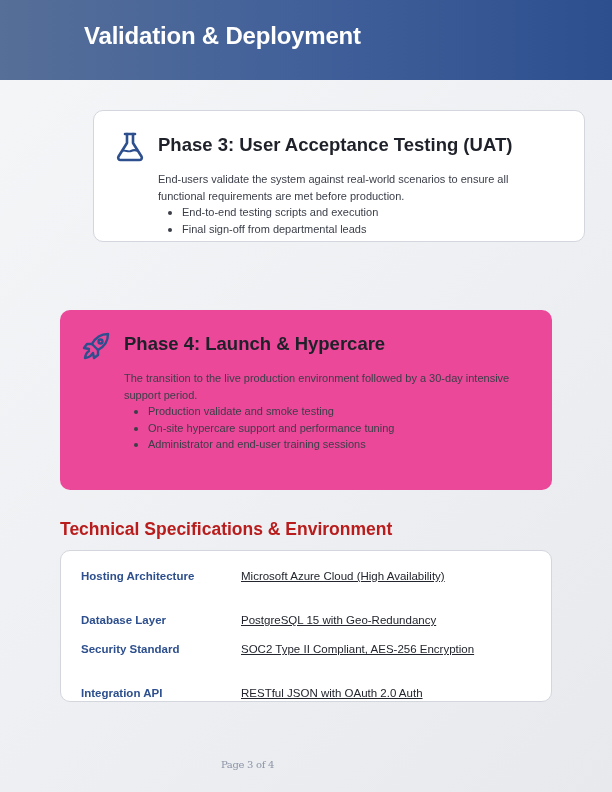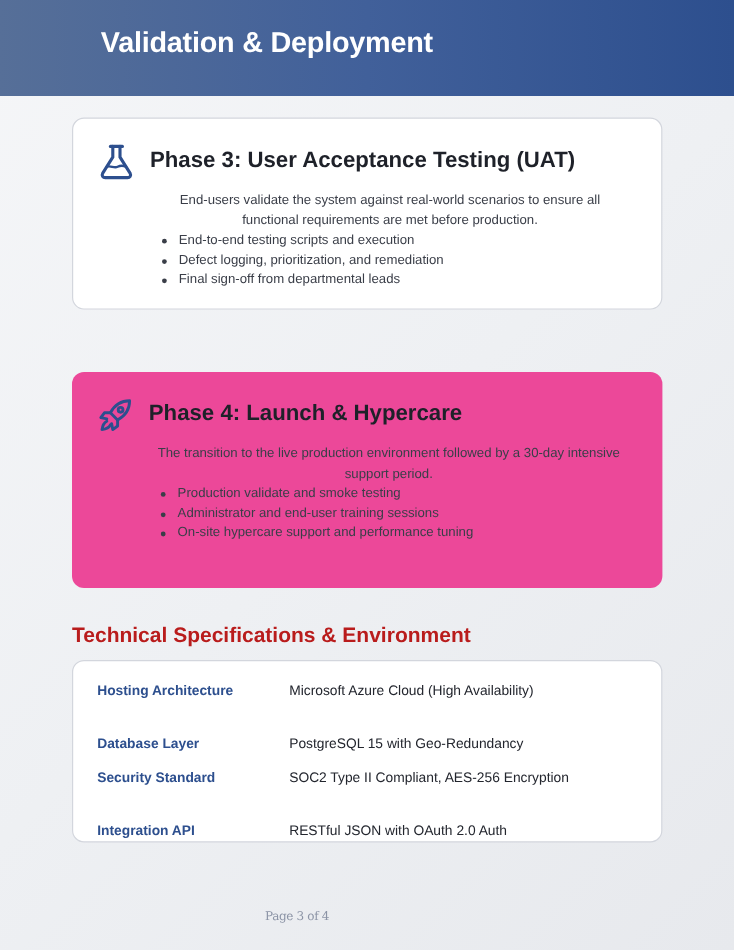--- a/index.html
+++ b/index.html
@@ -25,80 +25,79 @@
     .card.grey { background: #ec4899; }
     .phase-icon {
       position: absolute; left: 20px; top: 20px; width: 32px; height: 32px;
     }
     .phase-title {
       position: absolute; left: 64px; top: 23px;
       font-size: 18.5px; font-weight: bold; color: #1e2129; white-space: nowrap;
     }
     .phase-desc {
       position: absolute; left: 64px; top: 60px; width: 400px;
-      font-size: 11px; line-height: 16.7px; color: #3a3e48; text-align: center;
+      font-size: 11px; line-height: 16.7px; color: #3a3e48;
     }
     .phase-list {
       position: absolute; left: 64px; top: 93px; width: 400px;
       list-style: none; font-size: 11px; color: #3a3e48;
     }
     .phase-list li { position: relative; padding-left: 24px; line-height: 16.5px; }
     .phase-list li::before {
       content: ""; position: absolute; left: 10px; top: 7px;
       width: 4px; height: 4px; border-radius: 50%; background: #3a3e48;
     }
     .section-title {
       position: absolute; left: 60px; top: 519px;
       font-size: 17.5px; font-weight: bold; color: #b91c1c; white-space: nowrap;
     }
     .spec-row { position: absolute; left: 20px; width: 450px; font-size: 11.5px; }
     .spec-label { position: absolute; left: 0; top: 0; font-weight: bold; color: #2d4f8e; white-space: nowrap; }
-    .spec-value { position: absolute; left: 160px; top: 0; color: #23262e; white-space: nowrap; }
+    .spec-value { position: absolute; left: 160px; top: 0; color: #23262e; white-space: nowrap; text-decoration: underline; }
     .footer {
       position: absolute; left: 0; width: 495px; top: 759px; text-align: center;
       font-family: "DejaVu Serif", "Liberation Serif", serif;
       font-size: 10px; color: #8c94a6; letter-spacing: -0.3px;
     }
   </style>
 </head>
 <body>
 
 <div class="header">
   <div class="header-title">Validation &amp; Deployment</div>
 </div>
 
-<div class="card white" style="top:98px;height:160px;">
+<div class="card white" style="top:110px;height:132px;margin-left:33px;">
   <svg class="phase-icon" viewBox="0 0 32 32" fill="none" stroke="#2d4f8e" stroke-width="2.6" stroke-linecap="round" stroke-linejoin="round">
     <path d="M11 3h10"></path>
     <path d="M13 3v9L4.5 25.5c-1 1.8.3 3.5 2.2 3.5h18.6c1.9 0 3.2-1.7 2.2-3.5L19 12V3"></path>
     <path d="M8 20c3-1.5 6 1.5 9 0s5-1 7 0" stroke-width="2"></path>
   </svg>
   <div class="phase-title">Phase 3: User Acceptance Testing (UAT)</div>
   <div class="phase-desc">End-users validate the system against real-world scenarios to ensure all functional requirements are met before production.</div>
   <ul class="phase-list">
     <li>End-to-end testing scripts and execution</li>
-    <li>Defect logging, prioritization, and remediation</li>
     <li>Final sign-off from departmental leads</li>
   </ul>
 </div>
 
 <div class="card grey" style="top:310px;height:180px;">
   <svg class="phase-icon" viewBox="0 0 32 32" fill="none" stroke="#2d4f8e" stroke-width="2.4" stroke-linecap="round" stroke-linejoin="round">
     <path d="M28 4c-7 0-12.5 3.5-16 10l6 6c6.5-3.5 10-9 10-16z"></path>
     <circle cx="20.5" cy="11.5" r="2"></circle>
     <path d="M12 14H7l-3 4 5 1"></path>
     <path d="M18 20v5l-4 3-1-5"></path>
     <path d="M9 21c-2 1-3.5 3.5-4 7 3.5-.5 6-2 7-4"></path>
   </svg>
   <div class="phase-title">Phase 4: Launch &amp; Hypercare</div>
   <div class="phase-desc">The transition to the live production environment followed by a 30-day intensive support period.</div>
   <ul class="phase-list">
     <li>Production validate and smoke testing</li>
+    <li>On-site hypercare support and performance tuning</li>
     <li>Administrator and end-user training sessions</li>
-    <li>On-site hypercare support and performance tuning</li>
   </ul>
 </div>
 
 <div class="section-title">Technical Specifications &amp; Environment</div>
 
 <div class="card white" style="top:550px;height:152px;">
   <div class="spec-row" style="top:19px;">
     <span class="spec-label">Hosting Architecture</span>
     <span class="spec-value">Microsoft Azure Cloud (High Availability)</span>
   </div>

